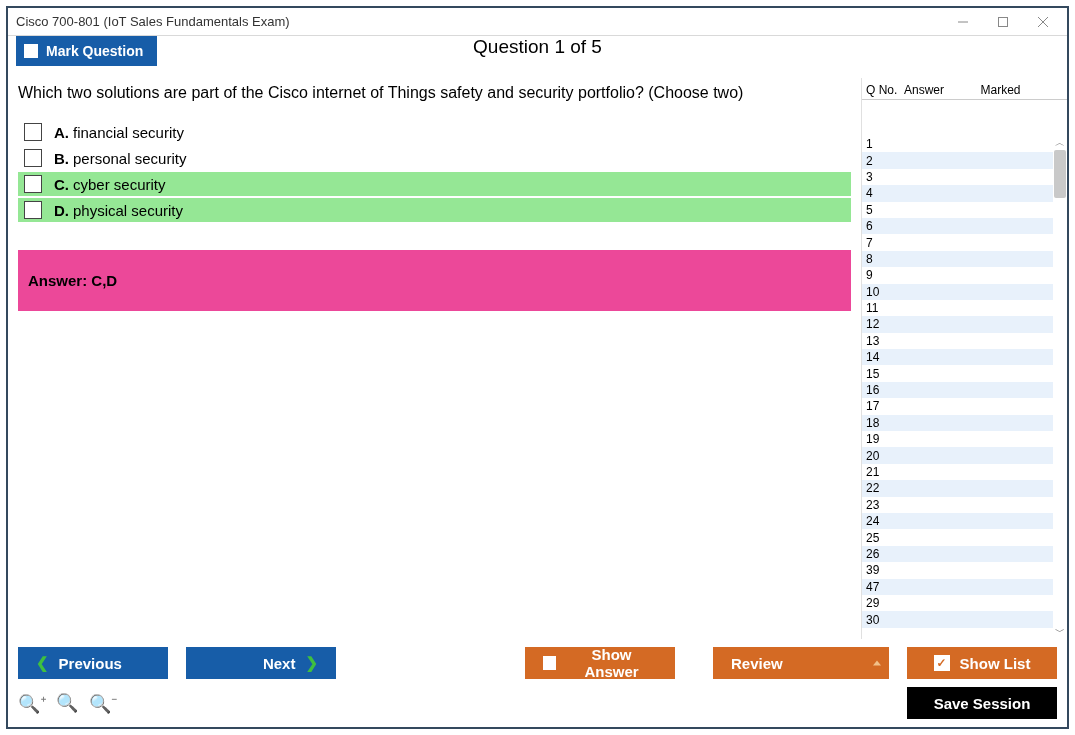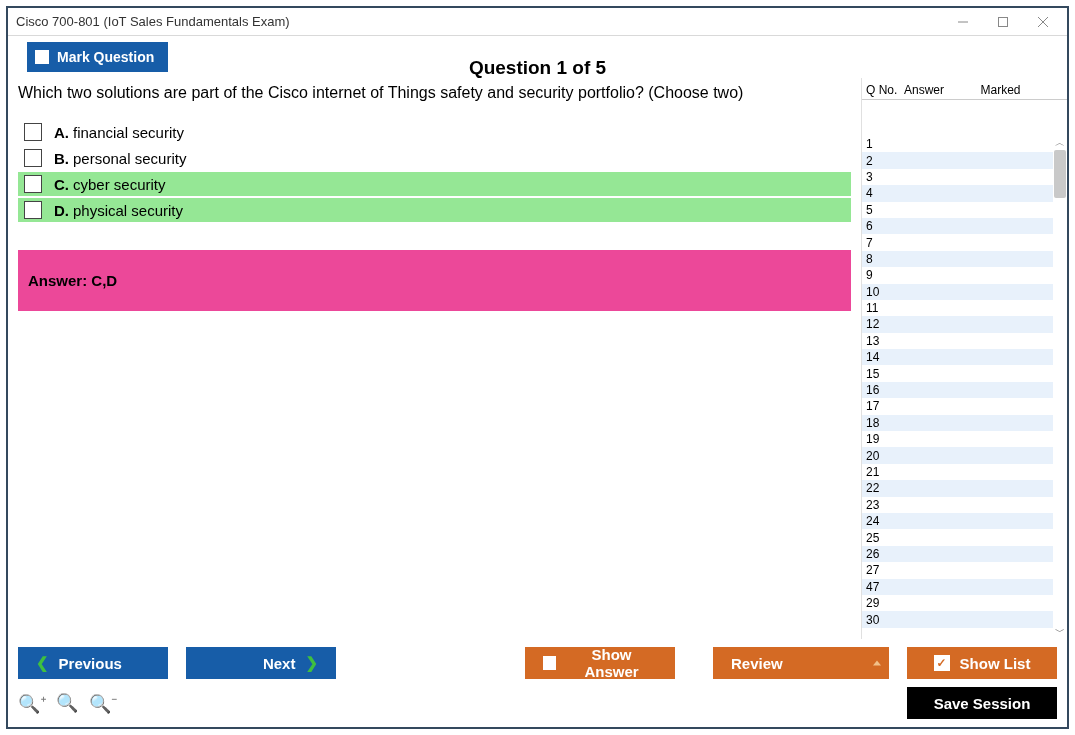--- a/index.html
+++ b/index.html
@@ -33,39 +33,39 @@
   .titlebar-title { color: #333; }
   .win-controls { display: flex; gap: 0; }
   .win-btn {
     width: 40px; height: 26px;
     display: flex; align-items: center; justify-content: center;
     color: #777; background: transparent; border: none; cursor: pointer;
   }
   .secondbar {
     height: 42px;
     display: flex;
-    align-items: center;
-    padding: 0 19px;
+    align-items: flex-start;
+    padding: 0 8px;
     position: relative;
   }
   .mark-btn {
     background: #175da8;
     color: #fff;
     border: none;
     height: 30px;
     padding: 0 14px 0 8px;
     display: flex; align-items: center; gap: 8px;
     font-weight: bold; font-size: 14px; cursor: pointer;
   }
   .mark-box {
     width: 14px; height: 14px; background: #fff; display: inline-block;
   }
   .q-heading {
     position: absolute; left: 0; right: 0; text-align: center;
-    font-weight: bold; font-size: 19px; pointer-events: none; margin-top: 22px;
+    font-weight: normal; font-size: 19px; pointer-events: none;
   }
   .main-area {
     flex: 1;
     display: flex;
     min-height: 0;
   }
   .question-pane {
     flex: 1;
     padding: 6px 10px 4px 10px;
     display: flex; flex-direction: column;
@@ -370,21 +370,21 @@
               <span class="col-q">25</span>
               <span></span>
               <span></span>
             </div>
             <div class="list-row">
               <span class="col-q">26</span>
               <span></span>
               <span></span>
             </div>
             <div class="list-row">
-              <span class="col-q">27</span>
+              <span class="col-q">39</span>
               <span></span>
               <span></span>
             </div>
             <div class="list-row">
               <span class="col-q">47</span>
               <span></span>
               <span></span>
             </div>
             <div class="list-row">
               <span class="col-q">29</span>

